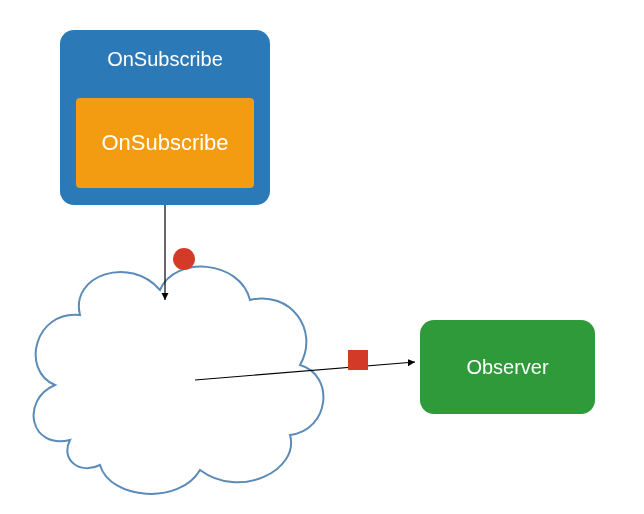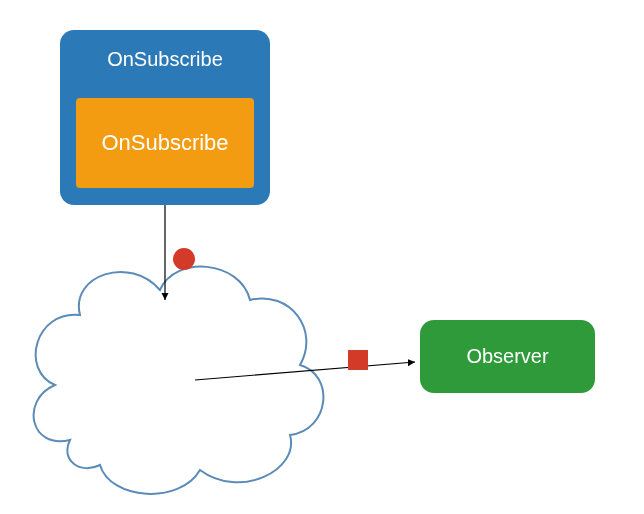--- a/index.html
+++ b/index.html
@@ -38,21 +38,21 @@
     border-radius: 4px;
     display: flex;
     align-items: center;
     justify-content: center;
     font-size: 22px;
   }
   .observer-box {
     left: 420px;
     top: 320px;
     width: 175px;
-    height: 73px;
+    height: 94px;
     background: #2e9a3a;
     display: flex;
     align-items: center;
     justify-content: center;
     font-size: 20px;
   }
   .marker-circle {
     position: absolute;
     width: 22px;
     height: 22px;

